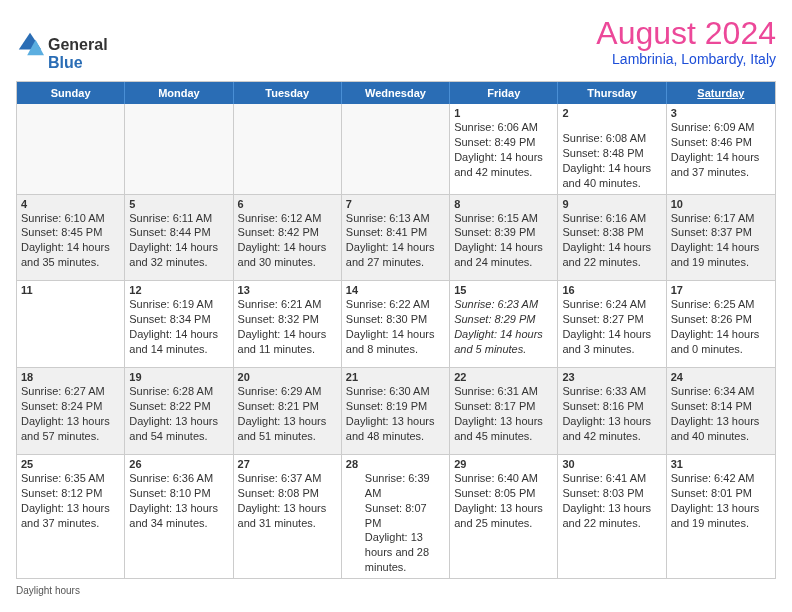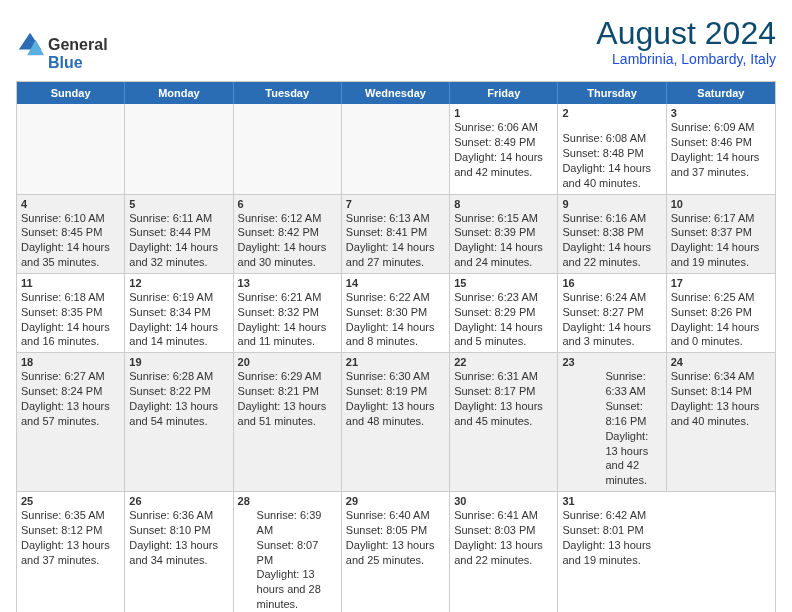--- a/index.html
+++ b/index.html
@@ -47,21 +47,21 @@
     .logo-icon {
       width: 28px;
       height: 28px;
     }
     .title-block {
       text-align: right;
     }
     .main-title {
       font-size: 32px;
       font-weight: normal;
-      color: #0c4a6e;
+      color: #ec4899;
       line-height: 1.1;
     }
     .subtitle {
       font-size: 14px;
       color: #1d4ed8;
     }
     .calendar {
       flex: 1;
       display: flex;
       flex-direction: column;
@@ -73,21 +73,21 @@
       background: #2a6db5;
     }
     .cal-header-cell {
       color: #fff;
       font-size: 11px;
       font-weight: bold;
       padding: 5px 4px;
       border-right: 1px solid #4a8fd5;
       text-align: center;
     }
-    .cal-header-cell:last-child { border-right: none; }
+    .cal-header-cell:last-child { border-right: none; text-decoration: underline; }
     .cal-body {
       flex: 1;
       display: flex;
       flex-direction: column;
     }
     .cal-row {
       display: grid;
       grid-template-columns: repeat(7, 1fr);
       flex: 1;
       border-bottom: 1px solid #ccc;
@@ -223,23 +223,20 @@
           <div class="cal-cell shaded">
             <span class="day-num">10</span>
             <div class="cell-text" style="white-space: pre-line;">Sunrise: 6:17 AM
 Sunset: 8:37 PM
 Daylight: 14 hours and 19 minutes.</div>
           </div>
         </div>
         <div class="cal-row">
           <div class="cal-cell">
             <span class="day-num">11</span>
-            <div class="cell-text" style="white-space: pre-line;">Sunrise: 6:18 AM
-Sunset: 8:35 PM
-Daylight: 14 hours and 16 minutes.</div>
           </div>
           <div class="cal-cell">
             <span class="day-num">12</span>
             <div class="cell-text" style="white-space: pre-line;">Sunrise: 6:19 AM
 Sunset: 8:34 PM
 Daylight: 14 hours and 14 minutes.</div>
           </div>
           <div class="cal-cell">
             <span class="day-num">13</span>
             <div class="cell-text" style="white-space: pre-line;">Sunrise: 6:21 AM
@@ -247,21 +244,21 @@
 Daylight: 14 hours and 11 minutes.</div>
           </div>
           <div class="cal-cell">
             <span class="day-num">14</span>
             <div class="cell-text" style="white-space: pre-line;">Sunrise: 6:22 AM
 Sunset: 8:30 PM
 Daylight: 14 hours and 8 minutes.</div>
           </div>
           <div class="cal-cell">
             <span class="day-num">15</span>
-            <div class="cell-text" style="white-space: pre-line;">Sunrise: 6:23 AM
+            <div class="cell-text" style="white-space: pre-line; font-style: italic;">Sunrise: 6:23 AM
 Sunset: 8:29 PM
 Daylight: 14 hours and 5 minutes.</div>
           </div>
           <div class="cal-cell">
             <span class="day-num">16</span>
             <div class="cell-text" style="white-space: pre-line;">Sunrise: 6:24 AM
 Sunset: 8:27 PM
 Daylight: 14 hours and 3 minutes.</div>
           </div>
           <div class="cal-cell">
@@ -297,21 +294,21 @@
 Daylight: 13 hours and 48 minutes.</div>
           </div>
           <div class="cal-cell shaded">
             <span class="day-num">22</span>
             <div class="cell-text" style="white-space: pre-line;">Sunrise: 6:31 AM
 Sunset: 8:17 PM
 Daylight: 13 hours and 45 minutes.</div>
           </div>
           <div class="cal-cell shaded">
             <span class="day-num">23</span>
-            <div class="cell-text" style="white-space: pre-line; margin-left: 43px;">Sunrise: 6:33 AM
+            <div class="cell-text" style="white-space: pre-line;">Sunrise: 6:33 AM
 Sunset: 8:16 PM
 Daylight: 13 hours and 42 minutes.</div>
           </div>
           <div class="cal-cell shaded">
             <span class="day-num">24</span>
             <div class="cell-text" style="white-space: pre-line;">Sunrise: 6:34 AM
 Sunset: 8:14 PM
 Daylight: 13 hours and 40 minutes.</div>
           </div>
         </div>
@@ -320,20 +317,26 @@
             <span class="day-num">25</span>
             <div class="cell-text" style="white-space: pre-line;">Sunrise: 6:35 AM
 Sunset: 8:12 PM
 Daylight: 13 hours and 37 minutes.</div>
           </div>
           <div class="cal-cell">
             <span class="day-num">26</span>
             <div class="cell-text" style="white-space: pre-line;">Sunrise: 6:36 AM
 Sunset: 8:10 PM
 Daylight: 13 hours and 34 minutes.</div>
+          </div>
+          <div class="cal-cell">
+            <span class="day-num">27</span>
+            <div class="cell-text" style="white-space: pre-line;">Sunrise: 6:37 AM
+Sunset: 8:08 PM
+Daylight: 13 hours and 31 minutes.</div>
           </div>
           <div class="cal-cell">
             <span class="day-num">28</span>
             <div class="cell-text" style="white-space: pre-line; margin-left: 19px;">Sunrise: 6:39 AM
 Sunset: 8:07 PM
 Daylight: 13 hours and 28 minutes.</div>
           </div>
           <div class="cal-cell">
             <span class="day-num">29</span>
             <div class="cell-text" style="white-space: pre-line;">Sunrise: 6:40 AM

